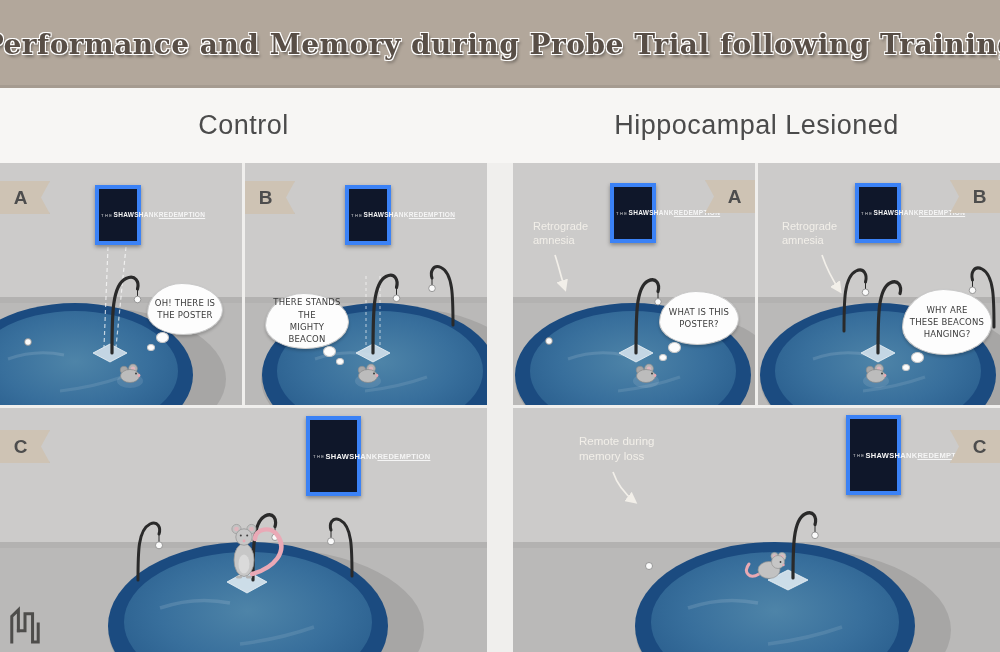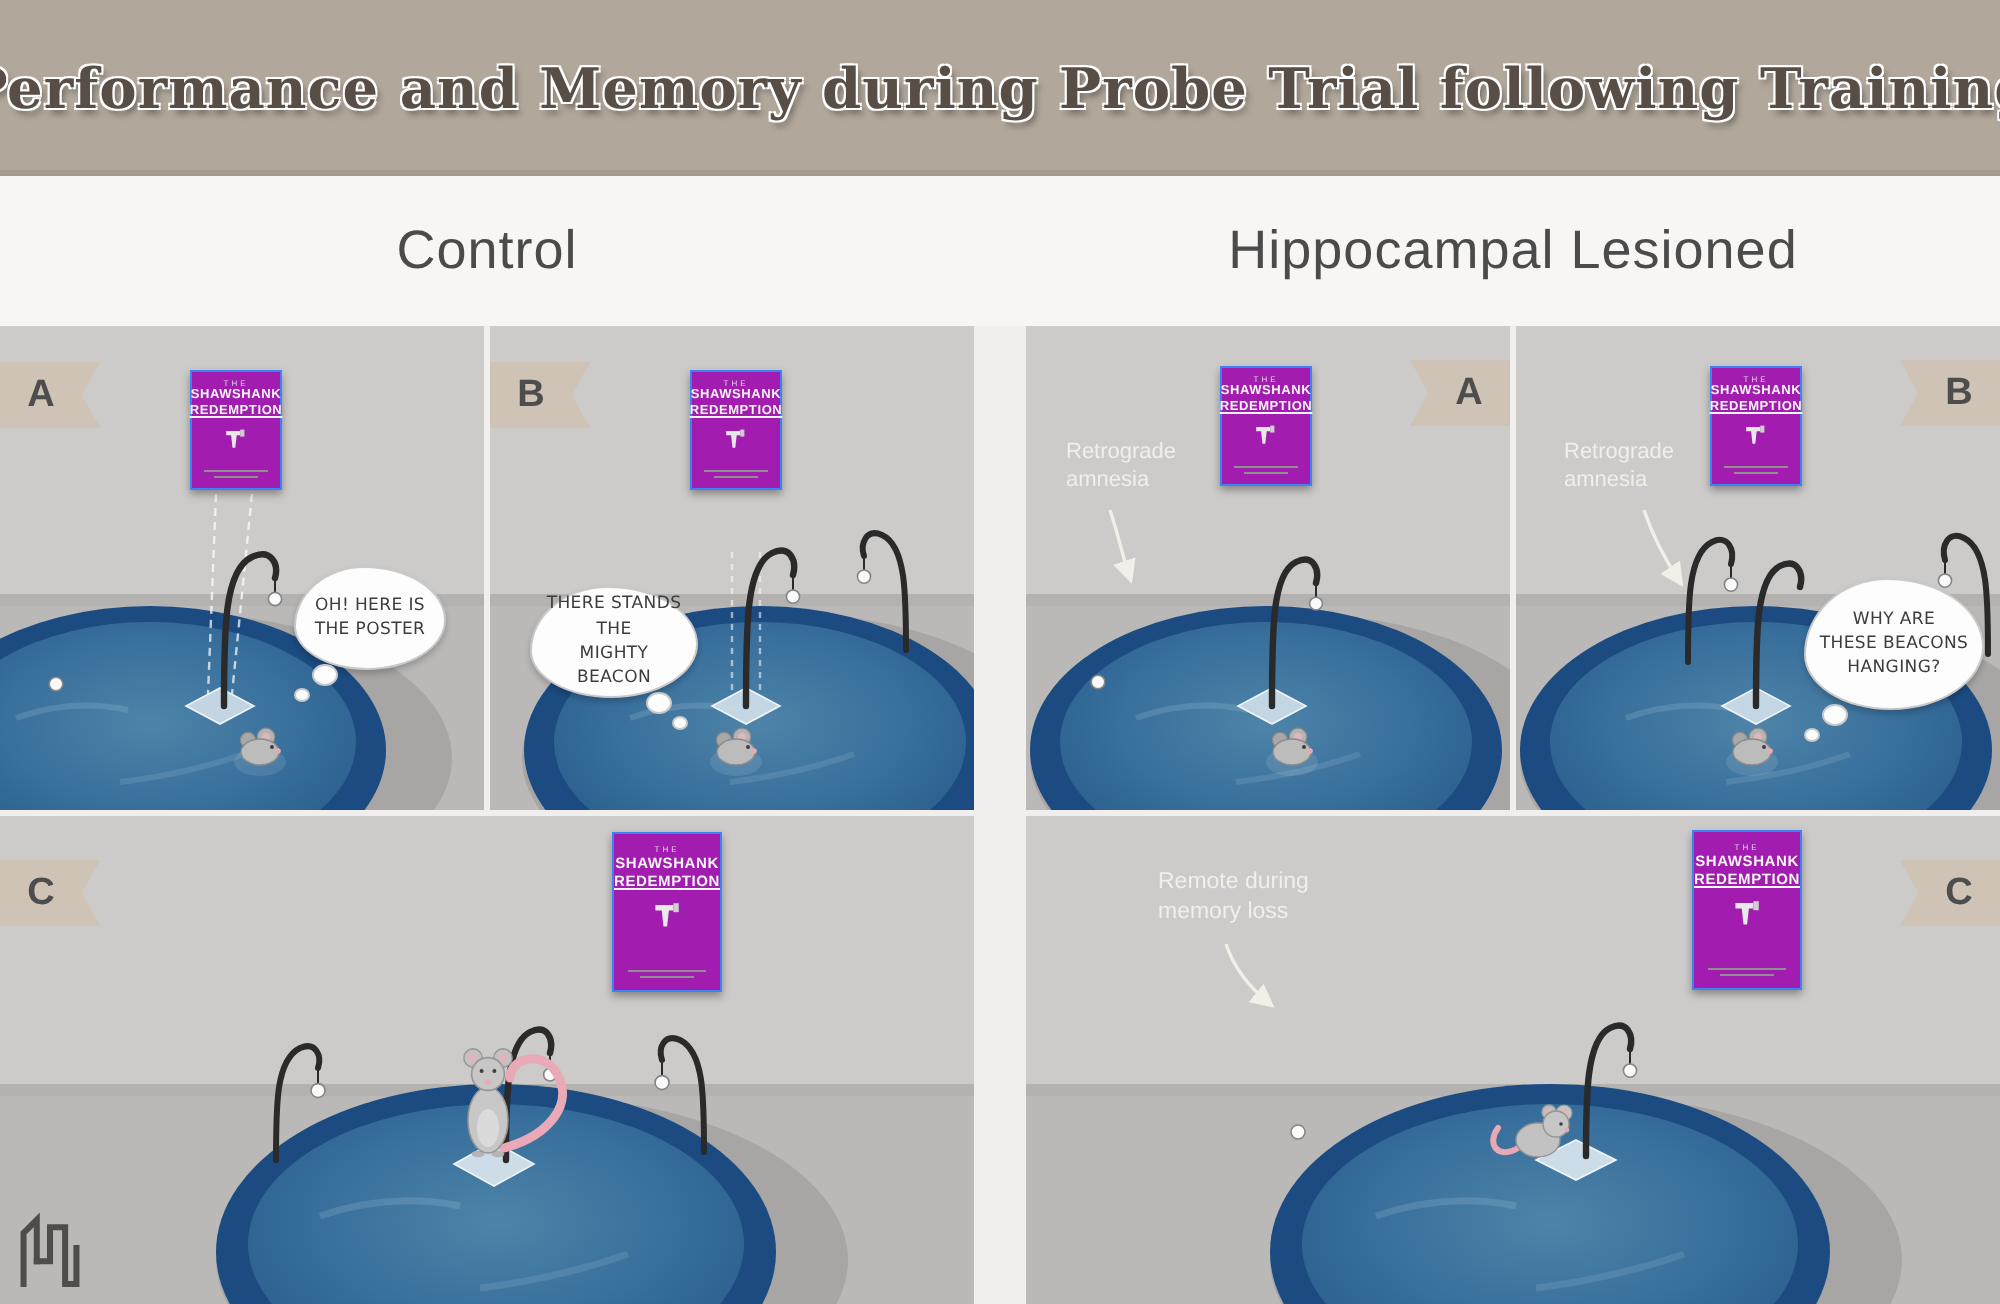--- a/index.html
+++ b/index.html
@@ -29,22 +29,22 @@
 
   
   .ribbon { position:absolute; top:18px; width:50px; height:33px; background:#cec3b4; color:#4d4d4d;
             font-weight:bold; font-size:19px; display:flex; align-items:center; justify-content:center; z-index:4;
             box-shadow:0 1px 2px rgba(0,0,0,.15); }
   .rleft  { left:0;  clip-path:polygon(0 0,100% 0,82% 50%,100% 100%,0 100%); padding-right:9px; }
   .rright { right:0; clip-path:polygon(0 0,100% 0,100% 100%,0 100%,18% 50%); padding-left:9px; }
   .rlow { top:22px; }
 
   
-  .poster { position:absolute; background:#a21caf; border:1px solid #3b82f6; color:#f5f5f5; z-index:2;
-            box-shadow:0 2px 4px rgba(0,0,0,.35); display:flex; flex-direction:column; align-items:center;
+  .poster { position:absolute; background:#0f172a; border:4px solid #3b82f6; color:#f5f5f5; z-index:2;
+            box-shadow:0 2px 4px rgba(0,0,0,.35); display:flex; flex-direction:row; align-items:center;
             text-align:center; }
   .poster-sm { width:46px; height:60px; padding:3px 2px 3px; }
   .poster-lg { width:55px; height:80px; padding:5px 3px 4px; }
   .p-the  { font-size:4px; letter-spacing:1.5px; color:#ddd; }
   .p-name { font-size:6.5px; font-weight:bold; letter-spacing:.3px; line-height:1.25; }
   .poster-lg .p-name { font-size:7.5px; }
   .p-underline { text-decoration:underline; text-underline-offset:1px;text-align:right; }
   .p-hammer { width:14px; height:14px; margin:2px 0 0; }
   .poster-lg .p-hammer { width:18px; height:18px; }
   .p-credits { margin-top:auto; width:82%; }
@@ -144,21 +144,21 @@
       <svg class="p-hammer" viewBox="0 0 20 20">
         <path d="M3,5 L13,5 L13,8 L10.5,8 L9.5,17 L7.5,17 L6.5,8 L3,8 Z" fill="#e8e8e8"></path>
         <rect x="13" y="4" width="3" height="5" fill="#cfcfcf"></rect>
       </svg>
       <div class="p-credits">
           <div></div>
           <div></div>
         </div>
     </div>
     <div class="bubble tail-bl" style="left:147px;top:120px;width:76px;height:52px">
-      <span>OH! HERE IS
+      <span>OH! THERE IS
 THE POSTER</span>
     </div>
   </div>
 
   <div class="panel" style="left:245px;top:163px;width:242px;height:242px">
     <svg class="scene" viewBox="0 0 242 242">
       <defs>
         <radialGradient id="w_cb" cx="50%" cy="42%" r="65%">
           <stop offset="0" stop-color="#4e84a8"></stop>
             <stop offset=".55" stop-color="#386f9c"></stop>
@@ -273,20 +273,24 @@
         <path d="M3,5 L13,5 L13,8 L10.5,8 L9.5,17 L7.5,17 L6.5,8 L3,8 Z" fill="#e8e8e8"></path>
         <rect x="13" y="4" width="3" height="5" fill="#cfcfcf"></rect>
       </svg>
       <div class="p-credits">
           <div></div>
           <div></div>
         </div>
     </div>
     <div class="annot" style="left:20px;top:56px">Retrograde
 amnesia</div>
+    <div class="bubble tail-bl" style="left:146px;top:128px;width:80px;height:54px">
+      <span>WHAT IS THIS
+POSTER?</span>
+    </div>
   </div>
 
   <div class="panel" style="left:758px;top:163px;width:242px;height:242px">
     <svg class="scene" viewBox="0 0 242 242">
       <defs>
         <radialGradient id="w_lb" cx="50%" cy="42%" r="65%">
           <stop offset="0" stop-color="#4e84a8"></stop>
             <stop offset=".55" stop-color="#386f9c"></stop>
             <stop offset="1" stop-color="#275b8b"></stop>
         </radialGradient>

